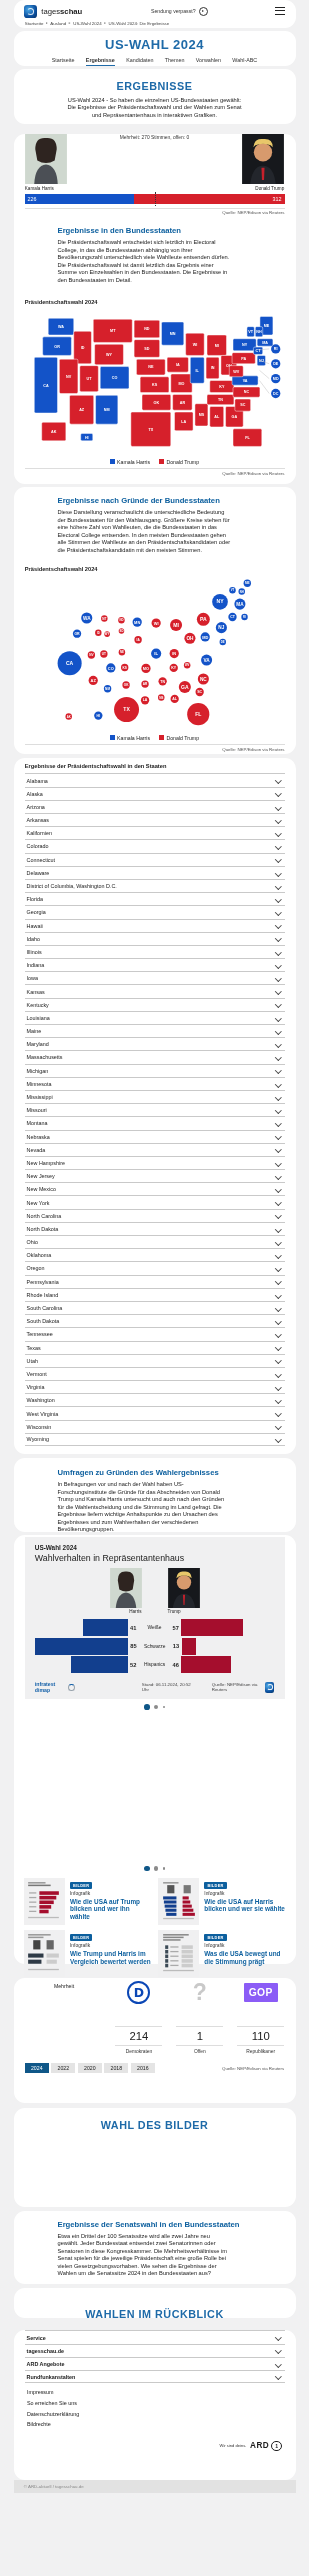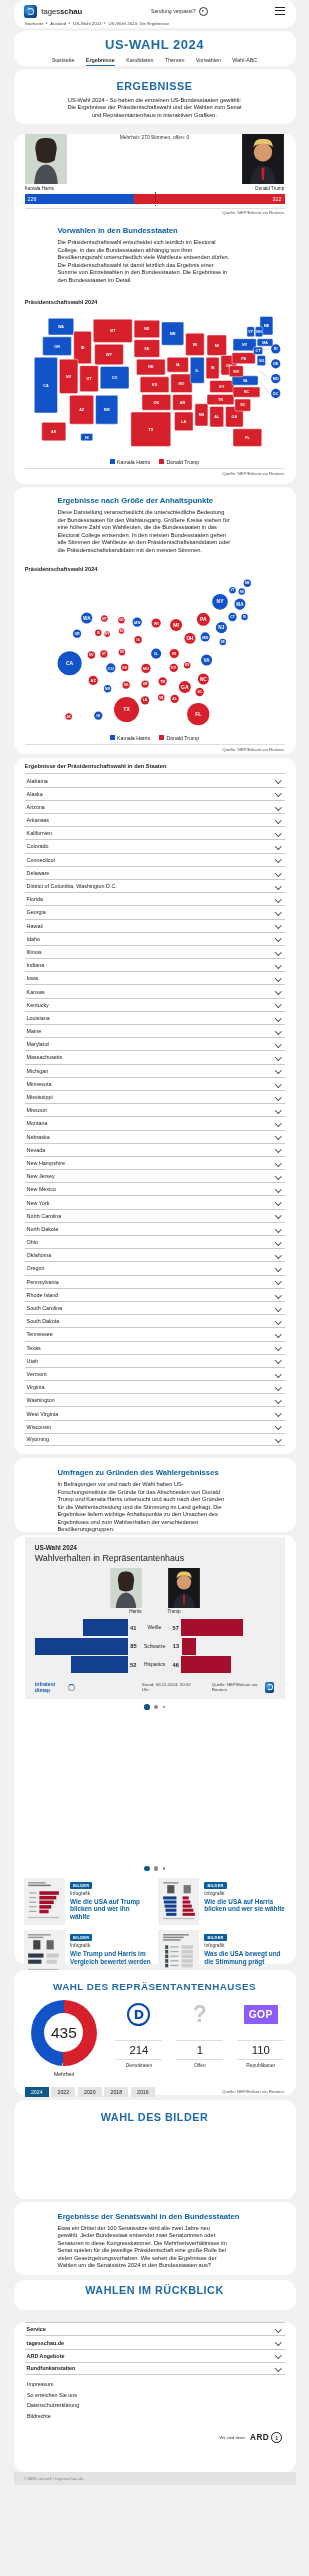--- a/index.html
+++ b/index.html
@@ -87,21 +87,21 @@
   .kicker{font-size:4.9px;color:#333;margin-top:2.6px;}
   .t-title{color:#0c5f9e;font-size:6.4px;font-weight:bold;line-height:7.7px;margin-top:1.5px;}
   
   .house-wrap{display:flex;align-items:flex-start;padding:0 11.3px;margin-top:8.2px;}
   .donut{width:66px;height:66px;border-radius:50%;position:relative;flex:0 0 auto;margin-left:6.2px;}
   .donut .hole{position:absolute;left:13.4px;top:13.4px;width:39px;height:39px;border-radius:50%;background:#fff;display:flex;align-items:center;justify-content:center;font-size:15.5px;color:#222;}
   .donut-lbl{text-align:center;font-size:5.2px;color:#222;margin-top:5.2px;margin-left:6.2px;width:66px;}
   .stats{display:flex;flex:1;justify-content:space-between;padding-left:18.5px;}
   .stat{width:47px;text-align:center;}
   .stat .icon{height:29px;display:flex;align-items:center;justify-content:center;}
-  .stat .num{border-top:0.5px solid #ddd;border-bottom:0.5px solid #ddd;font-size:11.3px;color:#222;padding:3.1px 0;margin-top:11px;}
+  .stat .num{border-top:0.5px solid #ddd;border-bottom:0.5px solid #ddd;font-size:11.3px;color:#222;padding:3.1px 0;margin-top:19px;}
   .stat .lbl{font-size:4.9px;color:#333;margin-top:3.1px;}
   .dlogo{width:23px;height:23px;border-radius:50%;border:2.6px solid #0b47b5;display:flex;align-items:center;justify-content:center;box-sizing:border-box;}
   .dlogo span{color:#0b47b5;font-size:12.4px;font-weight:bold;font-family:"DejaVu Sans",sans-serif;}
   .qmark{font-size:23px;color:#c9c9c9;font-weight:bold;line-height:23px;}
   .goplogo{background:#8b5cf6;color:#fff;font-weight:bold;font-size:10.3px;letter-spacing:0.3px;padding:4.1px 5.2px;border-radius:1px;text-align:center;}
   .yeartabs{display:flex;gap:2.6px;padding:0 11.3px;margin-top:9.3px;align-items:center;}
   .ytab{background:#e4e4e4;color:#222;font-size:5.2px;padding:2.1px 6.2px;cursor:pointer;}
   .ytab.active{background:#0f5788;color:#fff;}
   .house-src{margin-left:auto;font-size:4.4px;color:#555;}
   
@@ -187,21 +187,21 @@
   </div>
   <div class="evbar">
     <div class="b" id="ev-blue" style="background: rgb(19, 83, 200); width: 42.0074%;"></div>
     <div class="b" id="ev-red" style="flex: 1 1 0%; background: rgb(214, 32, 43);"></div>
     <span class="v vl">226</span>
     <span class="v vr">312</span>
     <div class="evmark"></div>
   </div>
   <div class="srcrow">Quelle: NEP/Edison via Reuters</div>
   <div style="height:11.3px"></div>
-  <h3 class="subhead">Vorwahlen in den Bundesstaaten</h3>
+  <h3 class="subhead">Ergebnisse in den Bundesstaaten</h3>
   <p class="para">Die Präsidentschaftswahl entscheidet sich letztlich im Electoral College, in das die Bundesstaaten abhängig von ihrer Bevölkerungszahl unterschiedlich viele Wahlleute entsenden dürfen. Die Präsidentschaftswahl ist damit letztlich das Ergebnis einer Summe von Einzelwahlen in den Bundesstaaten. Die Ergebnisse in den Bundesstaaten im Detail.</p>
   <div style="height:14.4px"></div>
   <p class="small-label">Präsidentschaftswahl 2024</p>
   <div style="padding:3.1px 11.3px 0">
     <svg id="geo-map" width="260" height="145" viewBox="0 0 560 292">
         <rect x="50" y="12" width="55" height="36" rx="3" fill="#1353c8" stroke="#fff" stroke-width="1"></rect>
         <text x="77.5" y="33" text-anchor="middle" fill="#fff" font-size="8" font-weight="bold">WA</text>
         <rect x="38" y="52" width="62" height="40" rx="3" fill="#1353c8" stroke="#fff" stroke-width="1"></rect>
         <text x="69" y="75" text-anchor="middle" fill="#fff" font-size="8" font-weight="bold">OR</text>
         <rect x="20" y="96" width="50" height="120" rx="3" fill="#1353c8" stroke="#fff" stroke-width="1"></rect>
@@ -311,21 +311,21 @@
   <div class="legend" id="legend-1">
       <span><span class="sq" style="background: rgb(19, 83, 200);"></span>Kamala Harris</span>
       <span><span class="sq" style="background: rgb(214, 32, 43);"></span>Donald Trump</span>
     </div>
   <div class="srcrow">Quelle: NEP/Edison via Reuters</div>
 </div>
 <div class="gap6"></div>
 
 <div class="card" style="height:267px">
   <div style="height:9.3px"></div>
-  <h3 class="subhead">Ergebnisse nach Größe der Anhaltspunkte</h3>
+  <h3 class="subhead">Ergebnisse nach Gründe der Bundesstaaten</h3>
   <p class="para">Diese Darstellung veranschaulicht die unterschiedliche Bedeutung der Bundesstaaten für den Wahlausgang. Größere Kreise stehen für eine höhere Zahl von Wahlleuten, die die Bundesstaaten in das Electoral College entsenden. In den meisten Bundesstaaten gehen alle Stimmen der Wahlleute an den Präsidentschaftskandidaten oder die Präsidentschaftskandidatin mit den meisten Stimmen.</p>
   <div style="height:11.3px"></div>
   <p class="small-label">Präsidentschaftswahl 2024</p>
   <div style="padding:2.1px 11.3px 0">
     <svg id="bubble-map" width="260" height="155" viewBox="0 0 505 335">
         <circle cx="452" cy="20" r="8" fill="#1353c8"></circle>
         <text x="452" y="22.5" text-anchor="middle" fill="#fff" font-weight="bold" font-size="6.8">ME</text>
         <circle cx="420" cy="35" r="7" fill="#1353c8"></circle>
         <text x="420" y="37.5" text-anchor="middle" fill="#fff" font-weight="bold" font-size="6">VT</text>
         <circle cx="440" cy="38" r="7" fill="#1353c8"></circle>
@@ -815,28 +815,22 @@
             <rect x="18" y="64" width="16" height="2.5" fill="#aaa"></rect>
             <rect x="4" y="74" width="60" height="2.5" fill="#bbb"></rect>
           </svg></div>
         <div class="t-body"><span class="badge">BILDER</span><div class="kicker">Infografik</div><div class="t-title">Was die USA bewegt und die Stimmung prägt</div></div>
       </div>
     </div>
 </div>
 <div class="gap10"></div>
 
 <div class="card" style="height:125px">
-  <h2 class="h-sec" style="font-size:9.8px">WAHL DES REPRÄSENTANTENHAUSES</h2>
   <div class="house-wrap">
     <div>
-      <div class="donut" id="house-donut" style="background: conic-gradient(rgb(214, 32, 43) 0deg, rgb(214, 32, 43) 182.069deg, rgb(187, 187, 187) 182.069deg, rgb(187, 187, 187) 182.897deg, rgb(19, 83, 200) 182.897deg, rgb(19, 83, 200) 360deg);">
-        <div class="hole">
-            <span>435</span>
-          </div>
-      </div>
       <div class="donut-lbl">Mehrheit</div>
     </div>
     <div class="stats" id="house-stats">
         <div class="stat">
           <div class="icon">
             <div class="dlogo">
               <span>D</span>
             </div>
           </div>
           <div class="num">214</div>
@@ -875,21 +869,21 @@
 <div class="gap7"></div>
 
 <div class="card" style="height:73px">
   <div style="height:9.3px"></div>
   <h3 class="subhead">Ergebnisse der Senatswahl in den Bundesstaaten</h3>
   <p class="para">Etwa ein Drittel der 100 Senatssitze wird alle zwei Jahre neu gewählt. Jeder Bundesstaat entsendet zwei Senatorinnen oder Senatoren in diese Kongresskammer. Die Mehrheitsverhältnisse im Senat spielen für die jeweilige Präsidentschaft eine große Rolle bei vielen Gesetzgebungsvorhaben. Wie sehen die Ergebnisse der Wahlen um die Senatssitze 2024 in den Bundesstaaten aus?</p>
 </div>
 <div class="gap9"></div>
 
 <div class="card" style="height:30px">
-  <h2 class="h-sec" style="padding-top:4px">WAHLEN IM RÜCKBLICK</h2>
+  <h2 class="h-sec" style="padding-top:20px">WAHLEN IM RÜCKBLICK</h2>
 </div>
 <div class="gap10"></div>
 
 <div class="card" style="height:150px">
   <div class="f-acc" id="footer-acc">
       <div class="acc-row">
         <span>Service</span>
         <span class="chev"></span>
       </div>
       <div class="acc-row">

